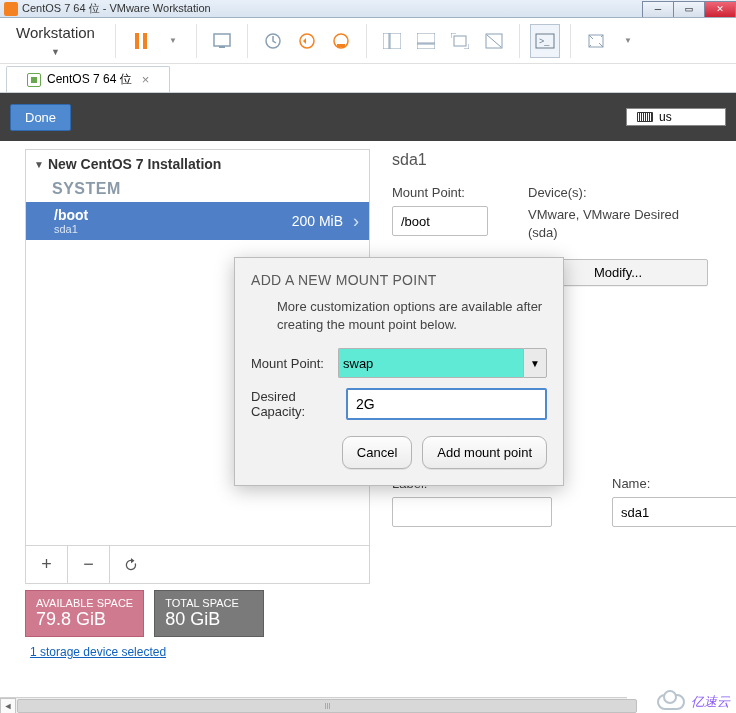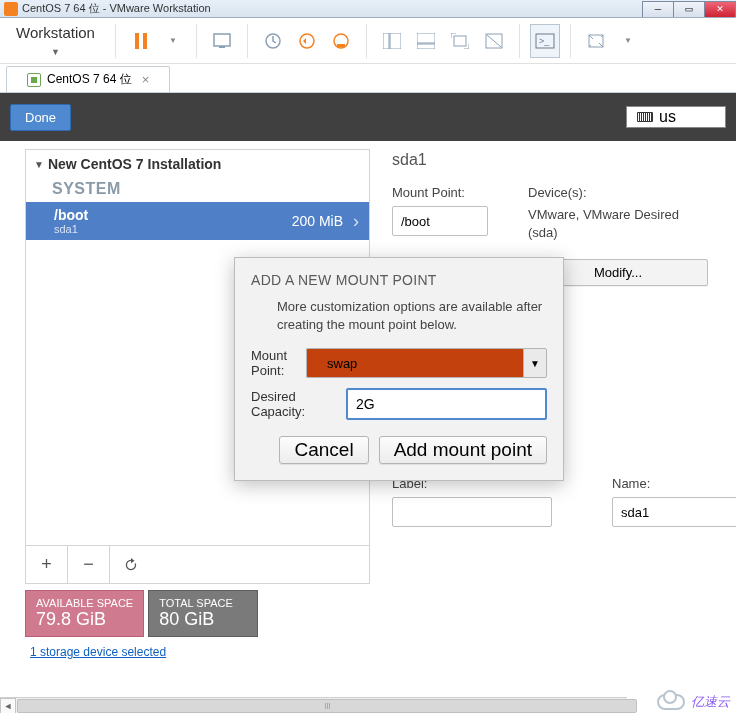--- a/index.html
+++ b/index.html
@@ -30,21 +30,21 @@
 .guest-tab .gicon { width:14px; height:14px; border:1px solid #6aa84f; border-radius:2px; }
 .guest-tab .gicon::after { content:""; display:block; width:6px; height:6px; background:#6aa84f; margin:3px; }
 .guest-tab .x { color:#888; font-size:13px; margin-left:4px; }
 
 
 .guest { position:relative; height:621px; background:#fff; border-top:1px solid #c8d0d8; }
 
 
 .ana-top { height:48px; background:#404040; display:flex; align-items:center; padding:0 10px; justify-content:space-between; }
 .done-btn { background:#4f8ad1; color:#fff; border:1px solid #2f6ab1; padding:5px 14px; font-size:13px; border-radius:2px; }
-.kb-ind { background:#fff; border:1px solid #888; padding:1px 10px; font-size:16px; display:flex; align-items:center; gap:6px; min-width:100px;}
+.kb-ind { background:#fff; border:1px solid #888; padding:1px 10px; font-size:12px; display:flex; align-items:center; gap:6px; min-width:100px;}
 .kb-ind .kbicon { width:16px; height:10px; background:#333; border-radius:1px; position:relative; }
 .kb-ind .kbicon::after{content:"";position:absolute;inset:1px;background:repeating-linear-gradient(90deg,#fff 0 1px,#333 1px 2px);}
 
 
 .ana-body { display:flex; height:526px; }
 .left-col { width:370px; padding:8px 0 8px 0; display:flex; flex-direction:column; }
 .right-col { flex:1; padding:10px 0 10px 22px; overflow:hidden; }
 
 
 .tree-box { border:1px solid #d4d4d4; margin:0 0 0 25px; flex:1; display:flex; flex-direction:column; background:#fff; }
@@ -56,21 +56,21 @@
 .mp-row .mp-path { font-size:14px; font-weight:600; }
 .mp-row .mp-dev { font-size:11px; color:#d8e4f4; }
 .mp-row .mp-size { font-size:14px; margin-right:10px; }
 .mp-row .mp-arrow { font-size:18px; color:#cfe0f4; }
 .tree-empty { flex:1; }
 .tree-foot { border-top:1px solid #d4d4d4; display:flex; height:38px; }
 .pm-btn { width:42px; display:flex; align-items:center; justify-content:center; font-size:18px; color:#555; border-right:1px solid #d4d4d4; background:#fff;}
 .pm-btn svg { width:14px; height:14px; }
 
 
-.space-row { display:flex; gap:4px; margin:6px 0 0 25px; }
+.space-row { display:flex; gap:10px; margin:6px 0 0 25px; }
 .space-box { padding:6px 10px; color:#fff; font-size:11px; min-width:110px;}
 .space-box .big { font-size:18px; font-weight:400;}
 .space-avail { background:#d07a8f; border:1px solid #b85f75;}
 .space-total { background:#7a7a7a; border:1px solid #5e5e5e;}
 .storage-link { margin:8px 0 0 30px; color:#1060c0; font-size:12px; text-decoration:underline;}
 
 
 .r-title { font-size:16px; color:#555; margin-bottom:16px; }
 .r-grid { display:flex; gap:40px; }
 .r-field-col { display:flex; flex-direction:column; gap:6px; }
@@ -81,25 +81,25 @@
 .r-grid2 { display:flex; gap:60px; margin-top:190px;}
 .r-wide-input { border:1px solid #bfbfbf; background:#fff; height:30px; padding:0 8px; font-size:13px; width:160px; border-radius:2px;}
 
 
 .modal { position:absolute; left:234px; top:164px; width:330px; background:#f2f2f2; border:1px solid #bcbcbc; box-shadow:0 4px 18px rgba(0,0,0,.25); padding:14px 16px 16px 16px; }
 .modal-title { font-size:14px; color:#5a5a5a; letter-spacing:0.3px; margin-bottom:10px; font-weight:500;}
 .modal-info { font-size:13px; color:#444; margin:0 0 14px 26px; line-height:1.4;}
 .modal-row { display:flex; align-items:center; margin-bottom:10px; gap:10px;}
 .modal-row label { width:110px; font-size:13px; color:#333; text-align:left;}
 .combo { flex:1; display:flex; }
-.combo-in { flex:1; border:1px solid #b4b4b4; border-right:none; height:30px; padding:0 20px; font-size:13px; background:#c2410c; border-radius:2px 0 0 2px;}
+.combo-in { flex:1; border:1px solid #b4b4b4; border-right:none; height:30px; padding:0 4px; font-size:13px; background:#5eead4; border-radius:2px 0 0 2px;}
 .combo-btn { width:24px; border:1px solid #b4b4b4; background:#eaeaea; display:flex; align-items:center; justify-content:center; font-size:10px; border-radius:0 2px 2px 0;}
 .cap-in { flex:1; border:2px solid #4f8ad1; height:32px; padding:0 8px; font-size:14px; background:#fff; border-radius:2px; outline:none;}
 .modal-foot { display:flex; justify-content:flex-end; gap:10px; margin-top:16px;}
-.m-btn { border:1px solid #b4b4b4; background:linear-gradient(#fdfdfd,#ececec); padding:2px 14px; font-size:19px; border-radius:3px; box-shadow:0 1px 0 rgba(0,0,0,.08);}
+.m-btn { border:1px solid #b4b4b4; background:linear-gradient(#fdfdfd,#ececec); padding:8px 14px; font-size:13px; border-radius:9px; box-shadow:0 1px 0 rgba(0,0,0,.08);}
 
 
 .hscroll { position:absolute; left:0; bottom:0; height:16px; width:627px; background:#f2f2f2; border-top:1px solid #d0d0d0; display:flex; align-items:center;}
 .hscroll .arrow { width:16px; height:16px; display:flex; align-items:center; justify-content:center; border:1px solid #c4c4c4; background:#fafafa; font-size:9px; color:#666;}
 .hscroll .track { flex:1; height:16px; background:#efefef; position:relative;}
 .hscroll .thumb { position:absolute; left:0; top:0; height:14px; margin:1px; width:620px; background:#d8d8d8; border:1px solid #c0c0c0; border-radius:2px; display:flex; align-items:center; justify-content:center; gap:1px;}
 .hscroll .thumb span{width:1px;height:6px;background:#aaa;}
 .watermark { position:absolute; right:6px; bottom:2px; font-size:13px; color:#8b5cf6; display:flex; align-items:center; gap:6px;font-style:italic; }
 .watermark .cloud { width:28px; height:16px; border:2px solid #b8c4ce; border-radius:10px; position:relative;}
 .watermark .cloud::before{content:"";position:absolute;width:10px;height:10px;border:2px solid #b8c4ce;border-radius:50%;top:-6px;left:4px;background:#fff;}

